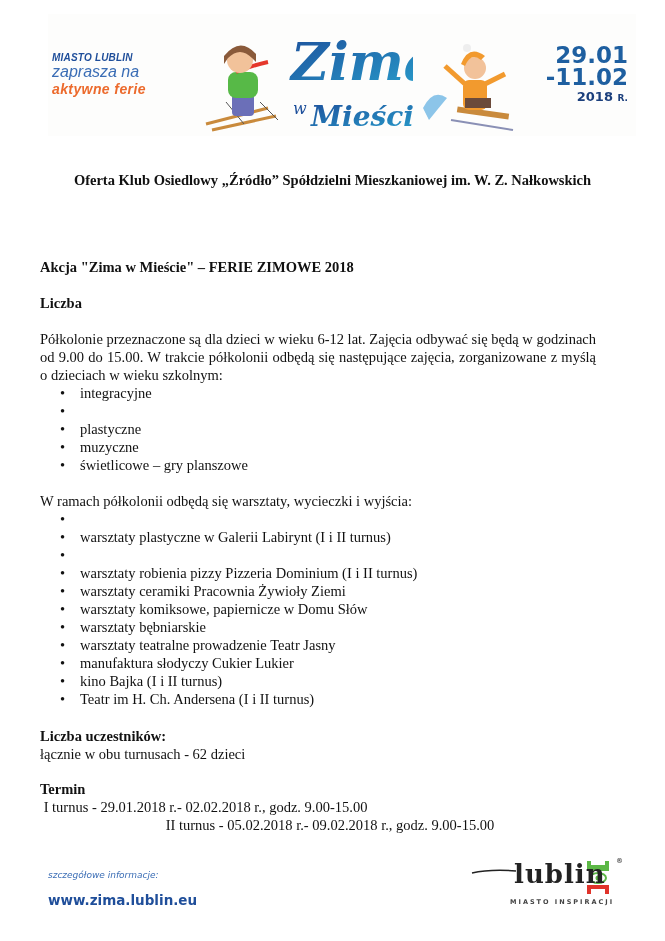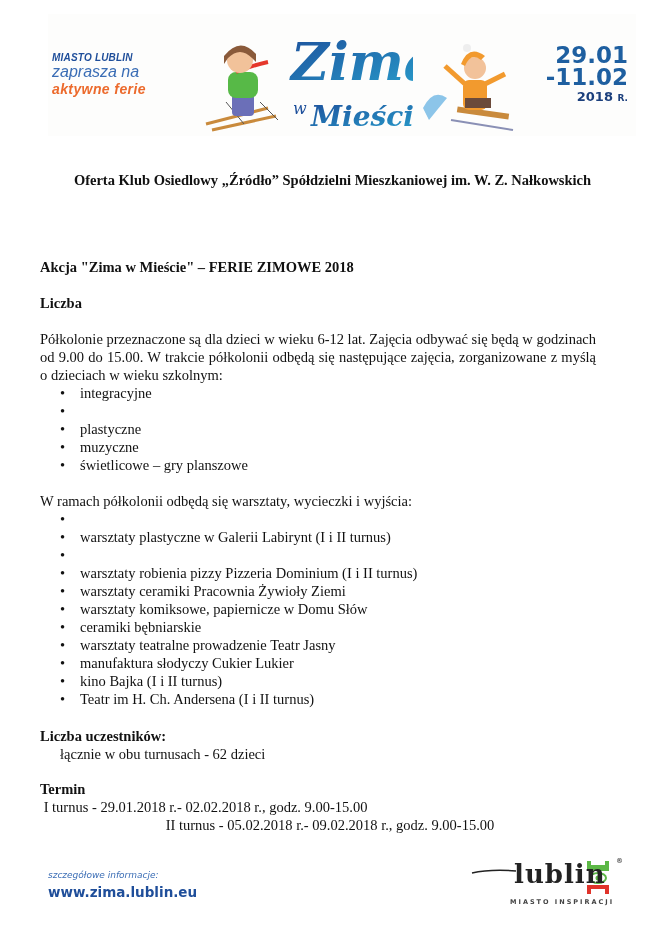--- a/index.html
+++ b/index.html
@@ -20,21 +20,21 @@
   .doc-title{position:absolute;left:60px;top:172px;width:545px;text-align:center;font-weight:bold;font-size:14.5px;line-height:17px;}
   .block{position:absolute;left:40px;width:580px;font-size:14.5px;line-height:18px;}
   .bold{font-weight:bold;}
   .justify{text-align:justify;text-align-last:left;width:556px;}
   ul{list-style:none;margin:0;padding:0;}
   ul li{position:relative;padding-left:40px;height:18px;white-space:nowrap;}
   ul li .bullet{position:absolute;left:20px;top:0;}
 
   .footer-info{position:absolute;left:48px;top:870px;font-family:"DejaVu Sans","Liberation Sans",sans-serif;}
   .footer-info .small{font-style:italic;color:#3a6db5;font-size:9px;}
-  .footer-info .url{color:#1f4e9a;font-weight:bold;font-size:13.5px;margin-top:4px;}
+  .footer-info .url{color:#1f4e9a;font-weight:bold;font-size:13.5px;margin-top:12px;}
   .lublin{position:absolute;left:470px;top:855px;width:160px;height:60px;font-weight:bold;}
   .lublin .word{position:absolute;left:44px;top:4px;font-family:"DejaVu Serif",serif;font-size:26px;color:#222;letter-spacing:1px;}
   .lublin .tag{position:absolute;left:40px;top:43px;font-family:"DejaVu Sans",sans-serif;font-size:6.5px;letter-spacing:2px;color:#444;}
   .lublin .rmark{position:absolute;left:146px;top:2px;font-size:7px;font-family:"DejaVu Sans",sans-serif;color:#555;}
 </style>
 </head>
 <body>
 
 <div class="banner">
   <div class="promo">
@@ -107,30 +107,30 @@
 <div class="block" style="top:492px;">W ramach półkolonii odbędą  się warsztaty, wycieczki i wyjścia:</div>
 
 <div class="block" style="top:510px;">
   <ul>
     <li><span class="bullet">•</span></li>
     <li><span class="bullet">•</span><span>warsztaty plastyczne w Galerii Labirynt (I i II turnus)</span></li>
     <li><span class="bullet">•</span></li>
     <li><span class="bullet">•</span><span>warsztaty robienia pizzy Pizzeria Dominium (I i II turnus)</span></li>
     <li><span class="bullet">•</span><span>warsztaty ceramiki Pracownia Żywioły Ziemi</span></li>
     <li><span class="bullet">•</span><span>warsztaty komiksowe, papiernicze w Domu Słów</span></li>
-    <li><span class="bullet">•</span><span>ceramiki bębniarskie</span></li>
+    <li><span class="bullet">•</span><span>warsztaty bębniarskie</span></li>
     <li><span class="bullet">•</span><span>warsztaty teatralne prowadzenie Teatr Jasny</span></li>
     <li><span class="bullet">•</span><span>manufaktura słodyczy Cukier Lukier</span></li>
     <li><span class="bullet">•</span><span>kino Bajka (I i II turnus)</span></li>
     <li><span class="bullet">•</span><span>Teatr im H. Ch. Andersena (I i II turnus)</span></li>
   </ul>
 </div>
 
 <div class="block bold" style="top:727px;">Liczba uczestników:</div>
-<div class="block" style="top:745px;margin-left:20px;">łącznie w obu turnusach - 62 dzieci</div>
+<div class="block" style="top:745px;">łącznie w obu turnusach - 62 dzieci</div>
 
 <div class="block bold" style="top:780px;">Termin</div>
 <div class="block" style="top:798px;white-space:pre;"> I turnus - 29.01.2018 r.- 02.02.2018 r., godz. 9.00-15.00</div>
 <div class="block" style="top:816px;white-space:pre;text-align:center;">II turnus - 05.02.2018 r.- 09.02.2018 r., godz. 9.00-15.00</div>
 
 <div class="footer-info">
   <div class="small">szczegółowe informacje:</div>
   <div class="url">www.zima.lublin.eu</div>
 </div>
 

